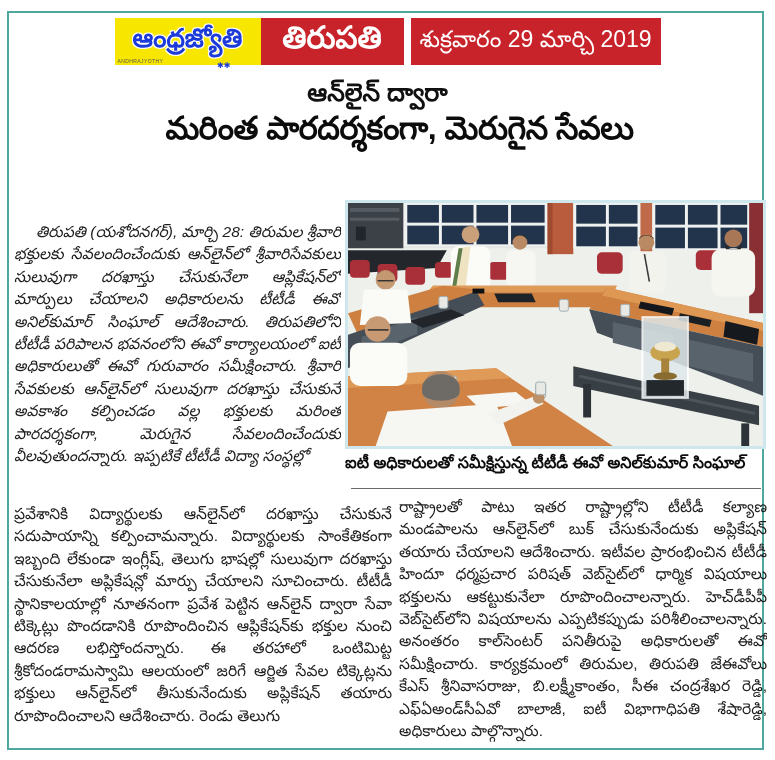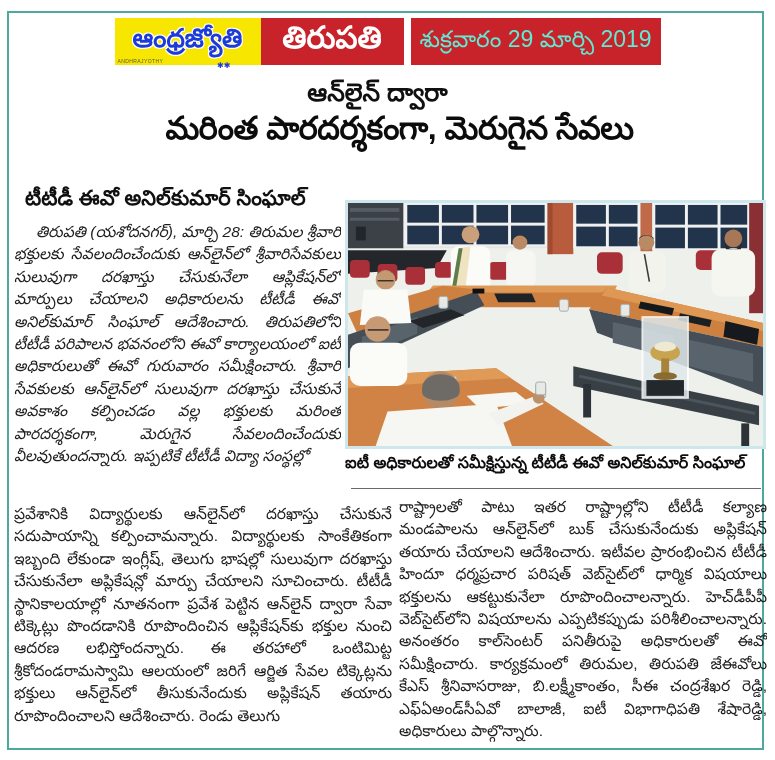--- a/index.html
+++ b/index.html
@@ -9,21 +9,21 @@
 
   
   .masthead{position:absolute;left:0;top:18px;width:775px;height:47px;display:flex;justify-content:center;align-items:stretch;}
   .logo-box{position:relative;width:146px;background:#f7e700;display:flex;align-items:center;justify-content:center;}
   .logo-main{font-size:26px;font-weight:bold;color:#1c3bd8;
     text-shadow:-1px -1px 0 #fff,1px -1px 0 #fff,-1px 1px 0 #fff,1px 1px 0 #fff;}
   .logo-sub{position:absolute;left:3px;bottom:1px;font-size:5px;color:#555;letter-spacing:.4px;}
   .logo-stars{position:absolute;right:30px;bottom:-5px;font-size:8px;color:#1c3bd8;}
   .edition-box{width:143px;background:#c8232a;color:#fff;font-weight:bold;font-size:31px;
     display:flex;align-items:center;justify-content:center;}
-  .date-box{width:250px;margin-left:7px;background:#c8232a;color:#5eead4;font-size:23px;
+  .date-box{width:250px;margin-left:7px;background:#c8232a;color:#ffffff;font-size:23px;
     display:flex;align-items:center;justify-content:center;}
 
   
   .kicker{position:absolute;top:78px;left:0;width:755px;text-align:center;
     font-size:25px;font-weight:bold;color:#101010;}
   .headline{position:absolute;top:98px;left:0;width:775px;text-align:center;margin:12px;
     font-size:32px;font-weight:bold;color:#0c0c0c;letter-spacing:-0.5px;}
   .byline{position:absolute;top:186px;left:25px;font-size:21px;font-weight:bold;color:#101010;}
 
   
@@ -52,21 +52,20 @@
       <span class="logo-main">ఆంధ్రజ్యోతి</span>
       <span class="logo-sub">ANDHRAJYOTHY</span>
       <span class="logo-stars">✱✱</span>
     </div>
     <div class="edition-box">తిరుపతి</div>
     <div class="date-box">శుక్రవారం 29 మార్చి 2019</div>
   </header>
 
   <div class="kicker">ఆన్‌లైన్ ద్వారా</div>
   <h1 class="headline">మరింత పారదర్శకంగా, మెరుగైన సేవలు</h1>
-  <div class="byline">టీటీడీ ఈవో అనిల్‌కుమార్ సింఘాల్</div>
 
   <div class="body-text text-a">తిరుపతి (యశోదనగర్), మార్చి 28: తిరుమల శ్రీవారి భక్తులకు సేవలందించేందుకు ఆన్‌లైన్‌లో శ్రీవారిసేవకులు సులువుగా దరఖాస్తు చేసుకునేలా ఆప్లికేషన్‌లో మార్పులు చేయాలని అధికారులను టీటీడీ ఈవో అనిల్‌కుమార్ సింఘాల్ ఆదేశించారు. తిరుపతిలోని టీటీడీ పరిపాలన భవనంలోని ఈవో కార్యాలయంలో ఐటీ అధికారులుతో ఈవో గురువారం సమీక్షించారు. శ్రీవారి సేవకులకు ఆన్‌లైన్‌లో సులువుగా దరఖాస్తు చేసుకునే అవకాశం కల్పించడం వల్ల భక్తులకు మరింత పారదర్శకంగా, మెరుగైన సేవలందించేందుకు వీలవుతుందన్నారు. ఇప్పటికే టీటీడీ విద్యా సంస్థల్లో</div>
   <div class="body-text text-b">ప్రవేశానికి విద్యార్థులకు ఆన్‌లైన్‌లో దరఖాస్తు చేసుకునే సదుపాయాన్ని కల్పించామన్నారు. విద్యార్థులకు సాంకేతికంగా ఇబ్బంది లేకుండా ఇంగ్లీష్, తెలుగు భాషల్లో సులువుగా దరఖాస్తు చేసుకునేలా అప్లికేషన్లో మార్పు చేయాలని సూచించారు. టీటీడీ స్థానికాలయాల్లో నూతనంగా ప్రవేశ పెట్టిన ఆన్‌లైన్ ద్వారా సేవా టిక్కెట్లు పొందడానికి రూపొందించిన ఆప్లికేషన్‌కు భక్తుల నుంచి ఆదరణ లభిస్తోందన్నారు. ఈ తరహాలో ఒంటిమిట్ట శ్రీకోదండరామస్వామి ఆలయంలో జరిగే ఆర్జిత సేవల టిక్కెట్లను భక్తులు ఆన్‌లైన్‌లో తీసుకునేందుకు అప్లికేషన్ తయారు రూపొందించాలని ఆదేశించారు. రెండు తెలుగు</div>
   <div class="body-text text-c">రాష్ట్రాలతో పాటు ఇతర రాష్ట్రాల్లోని టీటీడీ కల్యాణ మండపాలను ఆన్‌లైన్‌లో బుక్ చేసుకునేందుకు అప్లికేషన్ తయారు చేయాలని ఆదేశించారు. ఇటీవల ప్రారంభించిన టీటీడీ హిందూ ధర్మప్రచార పరిషత్ వెబ్‌సైట్‌లో ధార్మిక విషయాలు భక్తులను ఆకట్టుకునేలా రూపొందించాలన్నారు. హెచ్‌డీపీపీ వెబ్‌సైట్‌లోని విషయాలను ఎప్పటికప్పుడు పరిశీలించాలన్నారు. అనంతరం కాల్‌సెంటర్ పనితీరుపై అధికారులతో ఈవో సమీక్షించారు. కార్యక్రమంలో తిరుమల, తిరుపతి జేఈవోలు కేఎస్ శ్రీనివాసరాజు, బి.లక్ష్మీకాంతం, సీఈ చంద్రశేఖర రెడ్డి, ఎఫ్ఏఅండ్‌సీఏవో బాలాజీ, ఐటీ విభాగాధిపతి శేషారెడ్డి, అధికారులు పాల్గొన్నారు.</div>
 
   <figure class="photo">
     <svg viewBox="0 0 420 247" preserveAspectRatio="none">
 
       <rect width="420" height="50" fill="#e3e6e4"></rect>
       <rect y="46" width="420" height="201" fill="#eef0ec"></rect>

